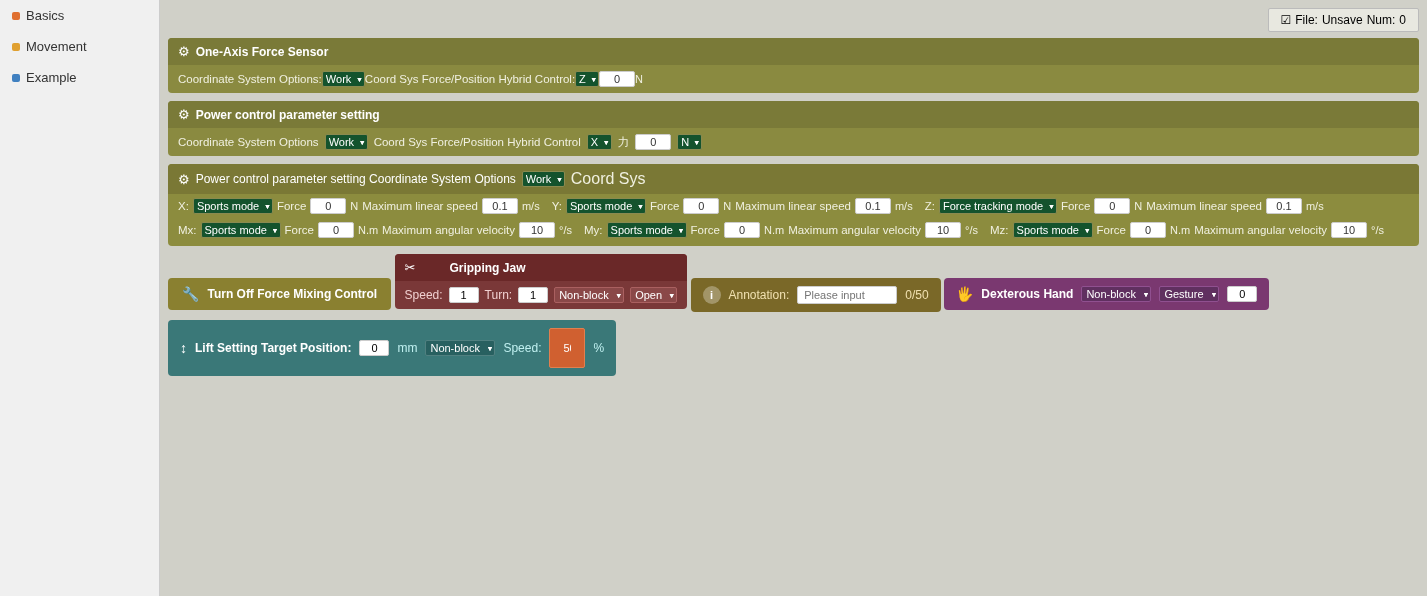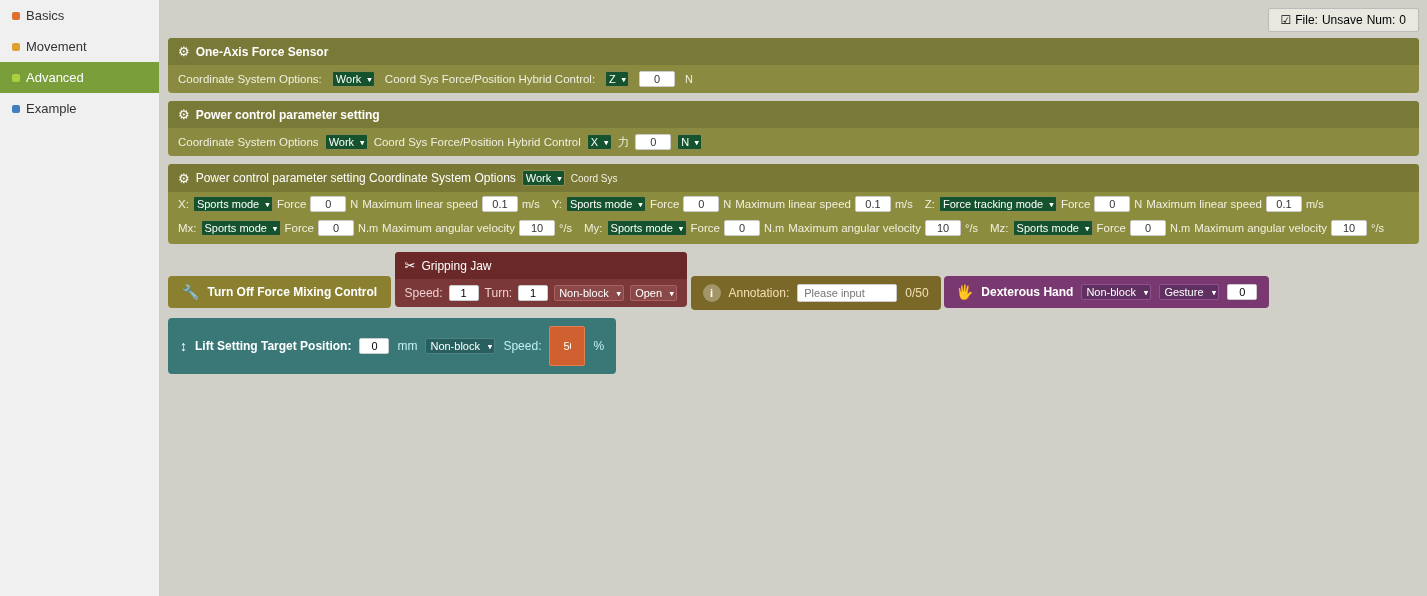--- a/index.html
+++ b/index.html
@@ -27,24 +27,20 @@
 <body>
 
 <div class="sidebar">
   <div class="sidebar-item">
     <div class="sidebar-dot" style="background:#e07030;"></div>
     <span>Basics</span>
   </div>
   <div class="sidebar-item">
     <div class="sidebar-dot" style="background:#e0a030;"></div>
     <span>Movement</span>
-  </div>
-  <div class="sidebar-item active">
-    <div class="sidebar-dot" style="background:#aad040;"></div>
-    <span>Advanced</span>
   </div>
   <div class="sidebar-item">
     <div class="sidebar-dot" style="background:#4080c0;"></div>
     <span>Example</span>
   </div>
 </div>
 
 <div class="main">
 
   
@@ -57,21 +53,21 @@
       <span>0</span>
     </div>
   </div>
 
   
   <div style="background:#8a8a40; border-radius:4px; margin-bottom:8px; padding:0;">
     <div style="background:#7a7a38; padding:6px 10px; border-radius:4px 4px 0 0; display:flex; align-items:center; gap:6px;">
       <span style="color:white; font-size:13px;">⚙</span>
       <span style="color:white; font-size:12px; font-weight:bold;">One-Axis Force Sensor</span>
     </div>
-    <div style="padding:6px 10px; display:flex; align-items:center; gap:10px; flex-wrap:wrap;border-radius:6px;">
+    <div style="padding:6px 10px; display:flex; align-items:center; gap:0; flex-wrap:wrap;border-radius:6px;">
       <span class="block-label">Coordinate System Options:</span>
       <div class="select-wrapper" style="position: relative; display: inline-block;">
         <select class="block-select">
           <option>Work</option>
         </select>
       <span style="position: absolute; right: 2px; top: 50%; transform: translateY(-50%); font-size: 7px; color: white; pointer-events: none;">▼</span></div>
       <span class="block-label">Coord Sys  Force/Position Hybrid Control:</span>
       <div class="select-wrapper" style="position: relative; display: inline-block;">
         <select class="block-select">
           <option>Z</option>
@@ -114,21 +110,21 @@
   
   <div style="background:#8c8c3e; border-radius:4px; margin-bottom:8px;">
     <div style="background:#7a7835; padding:6px 10px; border-radius:4px 4px 0 0; display:flex; align-items:center; gap:6px; flex-wrap:wrap;">
       <span style="color:white; font-size:13px;">⚙</span>
       <span style="color:white; font-size:12px;">Power control parameter setting   Coordinate System Options</span>
       <div class="select-wrapper" style="position: relative; display: inline-block;">
         <select class="block-select">
           <option>Work</option>
         </select>
       <span style="position: absolute; right: 2px; top: 50%; transform: translateY(-50%); font-size: 7px; color: white; pointer-events: none;">▼</span></div>
-      <span style="color:#f0f0e0; font-size:10px;">Coord Sys</span>
+      <span style="color:#f0f0e0; font-size:16px;">Coord Sys</span>
     </div>
 
     <div style="padding:4px 10px; display:flex; align-items:center; gap:4px; flex-wrap:wrap;">
       <span class="block-label">X:</span>
       <div class="select-wrapper" style="position: relative; display: inline-block;">
         <select class="block-select">
           <option>Sports mode</option>
         </select>
       <span style="position: absolute; right: 2px; top: 50%; transform: translateY(-50%); font-size: 7px; color: white; pointer-events: none;">▼</span></div>
       <span class="block-label">Force</span>
@@ -210,21 +206,21 @@
   
   <div style="background:#8a8030; border-radius:4px; display:inline-flex; align-items:center; gap:8px; padding:8px 14px; margin-bottom:8px; cursor:pointer;">
     <span style="color:white; font-size:14px;">🔧</span>
     <span style="color:white; font-size:12px; font-weight:bold;">Turn Off Force Mixing Control</span>
   </div>
 
   
   <div style="background:#7a3838; border-radius:4px; margin-bottom:8px; display:inline-block; min-width:280px;">
     <div style="background:#6a2828; padding:6px 10px; border-radius:4px 4px 0 0; display:flex; align-items:center; gap:6px;">
       <span style="color:white; font-size:13px;">✂</span>
-      <span style="color:white; font-size:12px; font-weight:normal;">Gripping Jaw</span>
+      <span style="color:white; font-size:12px; font-weight:bold;margin-left:28px;">Gripping Jaw</span>
     </div>
     <div style="padding:6px 10px; display:flex; align-items:center; gap:6px;">
       <span style="color:#f0d0d0; font-size:12px;">Speed:</span>
       <input type="text" style="background: white; border: 1px solid rgb(204, 204, 204); width: 30px; text-align: center; font-size: 11px; border-radius: 2px; padding: 1px;" value="1">
       <span style="color:#f0d0d0; font-size:12px;">Turn:</span>
       <input type="text" style="background: white; border: 1px solid rgb(204, 204, 204); width: 30px; text-align: center; font-size: 11px; border-radius: 2px; padding: 1px;" value="1">
       <div class="select-wrapper" style="position: relative; display: inline-block;">
         <select style="background:#8a4848; color:white; border:1px solid #aa6060; padding:1px 14px 1px 4px; font-size:11px; border-radius:2px; cursor:pointer; appearance:none; -webkit-appearance:none;">
           <option>Non-block</option>
         </select>

